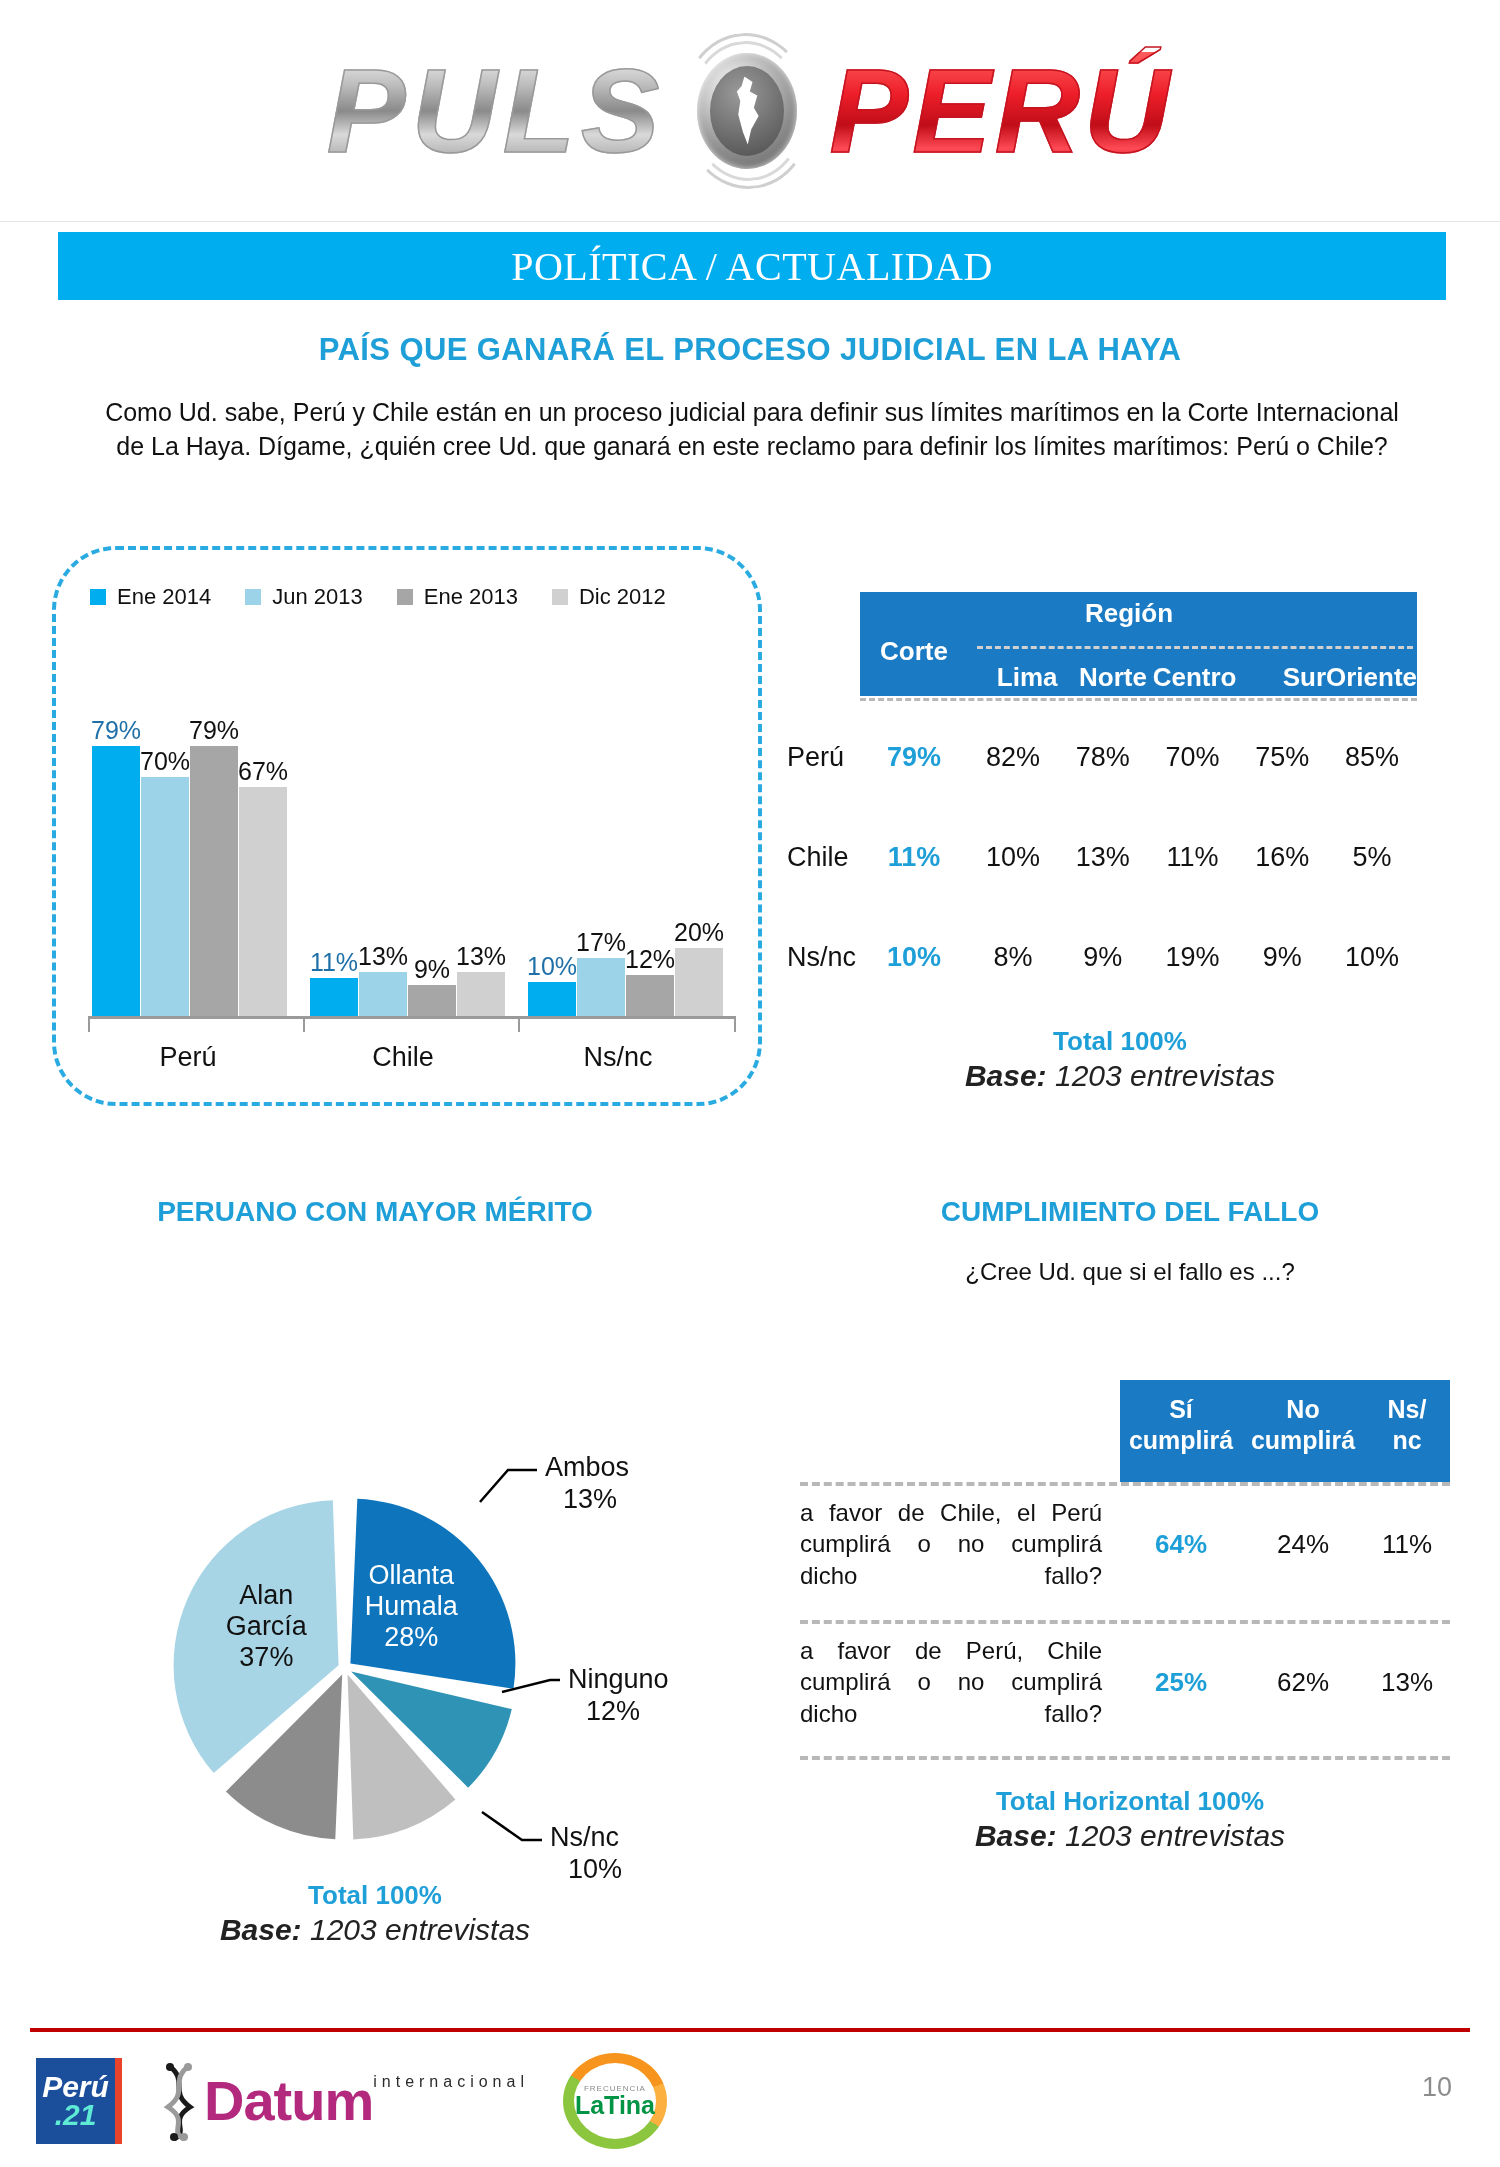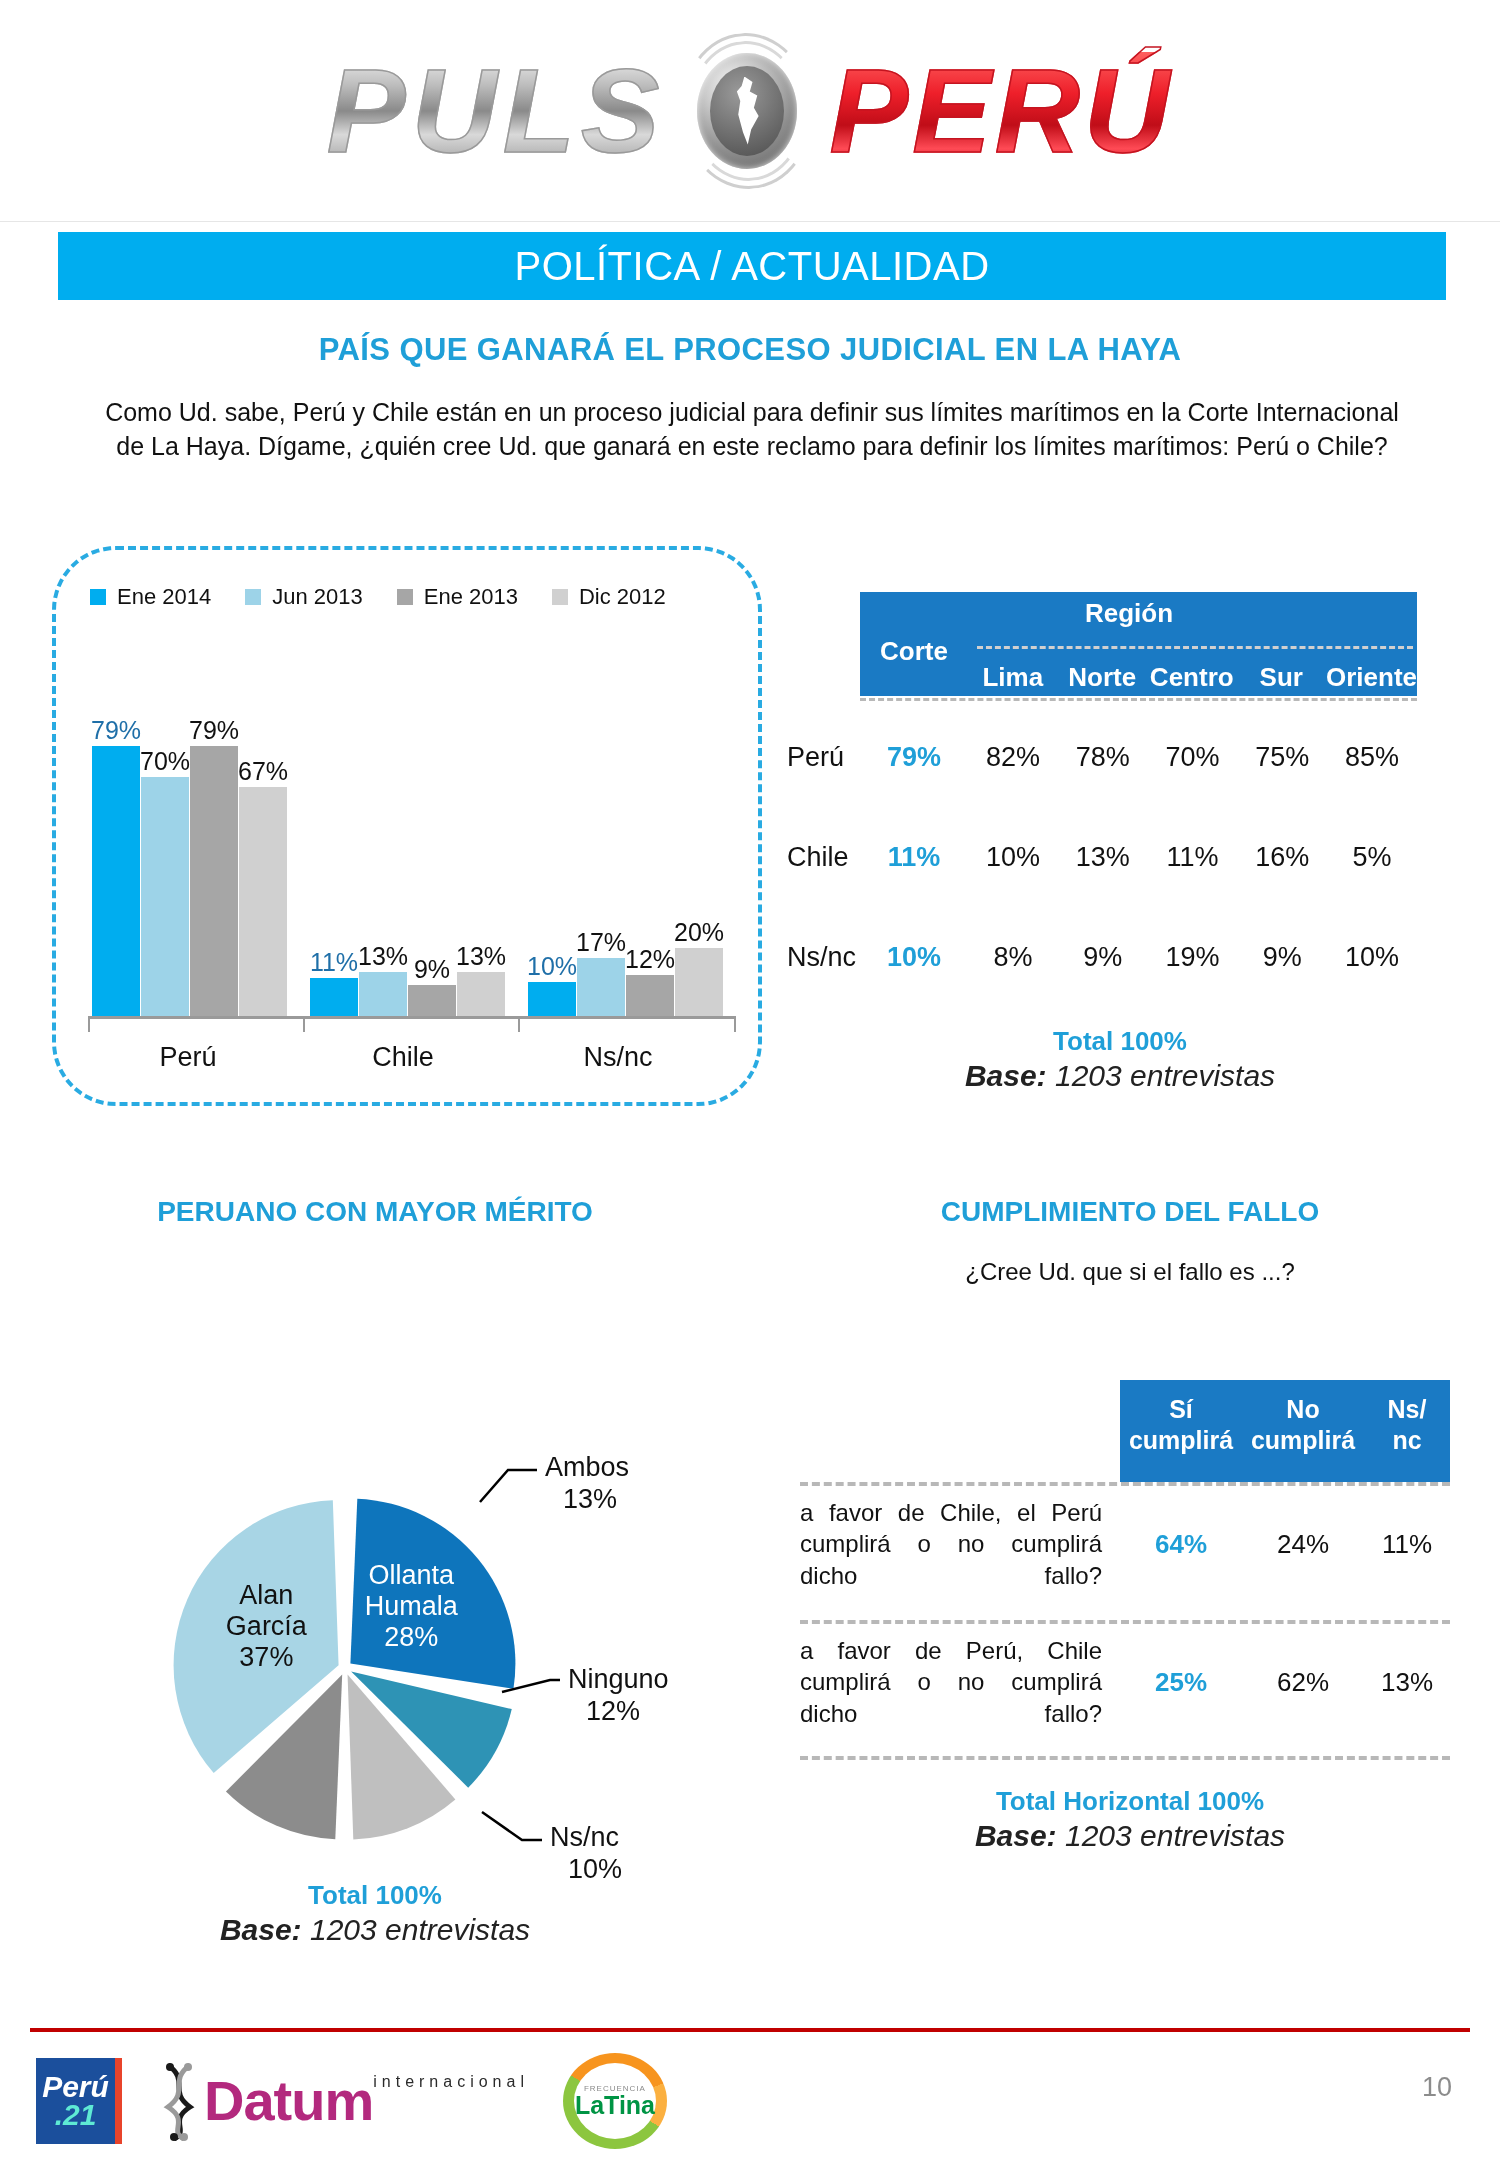--- a/index.html
+++ b/index.html
@@ -56,21 +56,21 @@
     line-height:1;
   }
 
   
   .section-banner {
     position:absolute; left:58px; top:232px; width:1388px; height:68px;
     background:#00ADEF;
     display:flex; align-items:center; justify-content:center;
   }
   .section-banner span {
-    color:#fff; font-size:40px; font-weight:normal; letter-spacing:.5px;
+    color:#fff; font-size:40px; font-weight:normal; letter-spacing:.5px;font-family:Liberation Serif, serif;
   }
 
   
   .q1-title {
     position:absolute; left:0; top:332px; width:1500px; text-align:center;
     color:#1F9FD8; font-size:31px; font-weight:bold; letter-spacing:.4px;
   }
   .q1-text {
     position:absolute; left:92px; top:396px; width:1320px; text-align:center;
     color:#111; font-size:25px; line-height:1.34;
@@ -122,21 +122,21 @@
     color:#fff; font-size:26px; font-weight:bold;
   }
   .rt-dash-top {
     position:absolute; left:192px; top:54px; width:436px; height:0;
     border-top:3px dashed #d0d0d0;
   }
   .rt-subhead {
     position:absolute; left:183px; top:70px; width:449px;
     display:flex;
   }
-  .rt-subhead div { flex:1; text-align:center; color:#fff; font-size:26px; font-weight:bold; }
+  .rt-subhead div { flex:1; text-align:right; color:#fff; font-size:26px; font-weight:bold; }
   .rt-dash-bottom {
     position:absolute; left:75px; top:106px; width:557px; height:0;
     border-top:3px dashed #b8b8b8;
   }
   .rt-row { position:absolute; left:0; width:670px; height:30px; display:flex; align-items:center; }
   .rt-row .rl { width:75px; text-align:left; font-size:27px; color:#111; padding-left:2px; }
   .rt-row .rt-tot { width:108px; text-align:center; font-size:27px; color:#1F9FD8; font-weight:bold; }
   .rt-cells { width:449px; display:flex; }
   .rt-cells div { flex:1; text-align:center; font-size:27px; color:#111; }
   .rt-footer {

